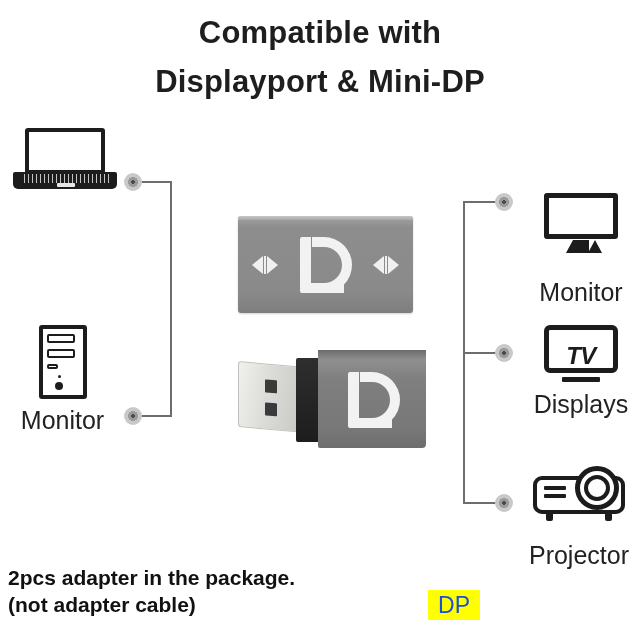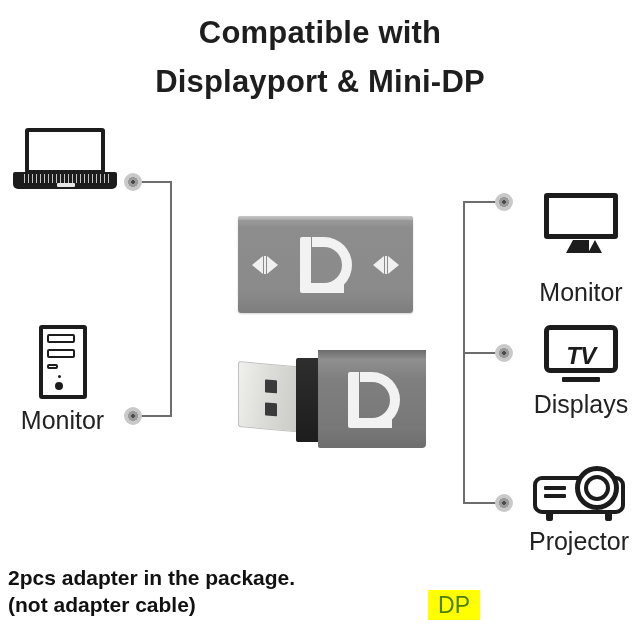--- a/index.html
+++ b/index.html
@@ -492,21 +492,21 @@
     height: 30px;
     background: #ffff00;
     display: flex;
     align-items: center;
     justify-content: center;
   }
   .dp-badge span {
     font-family: "Liberation Sans", sans-serif;
     font-size: 23px;
     font-weight: 400;
-    color: #4d7c0f;
+    color: #1d4ed8;
     line-height: 1;
   }
 </style>
 </head>
 <body>
 
 <div id="canvas">
 
   <div class="title-block">
     <div class="title-line title-line-1">Compatible with</div>
@@ -572,21 +572,21 @@
   <div class="node" style="left:518px; top:464px; width:122px;">
     <div class="node-icon projector">
       <div class="body"></div>
       <div class="vent vent1"></div>
       <div class="vent vent2"></div>
       <div class="lens-outer"></div>
       <div class="lens-inner"></div>
       <div class="foot foot1"></div>
       <div class="foot foot2"></div>
     </div>
-    <div class="node-label" style="margin-top:6px;">Projector</div>
+    <div class="node-label" style="margin-top:20px;">Projector</div>
   </div>
 
   <div class="adapter-rect">
     <div class="top-hl"></div>
     <div class="arrows arrows-left">
       <div class="tri-l"></div>
       <div class="bar"></div>
       <div class="tri-r"></div>
     </div>
     <div class="dp-logo">

